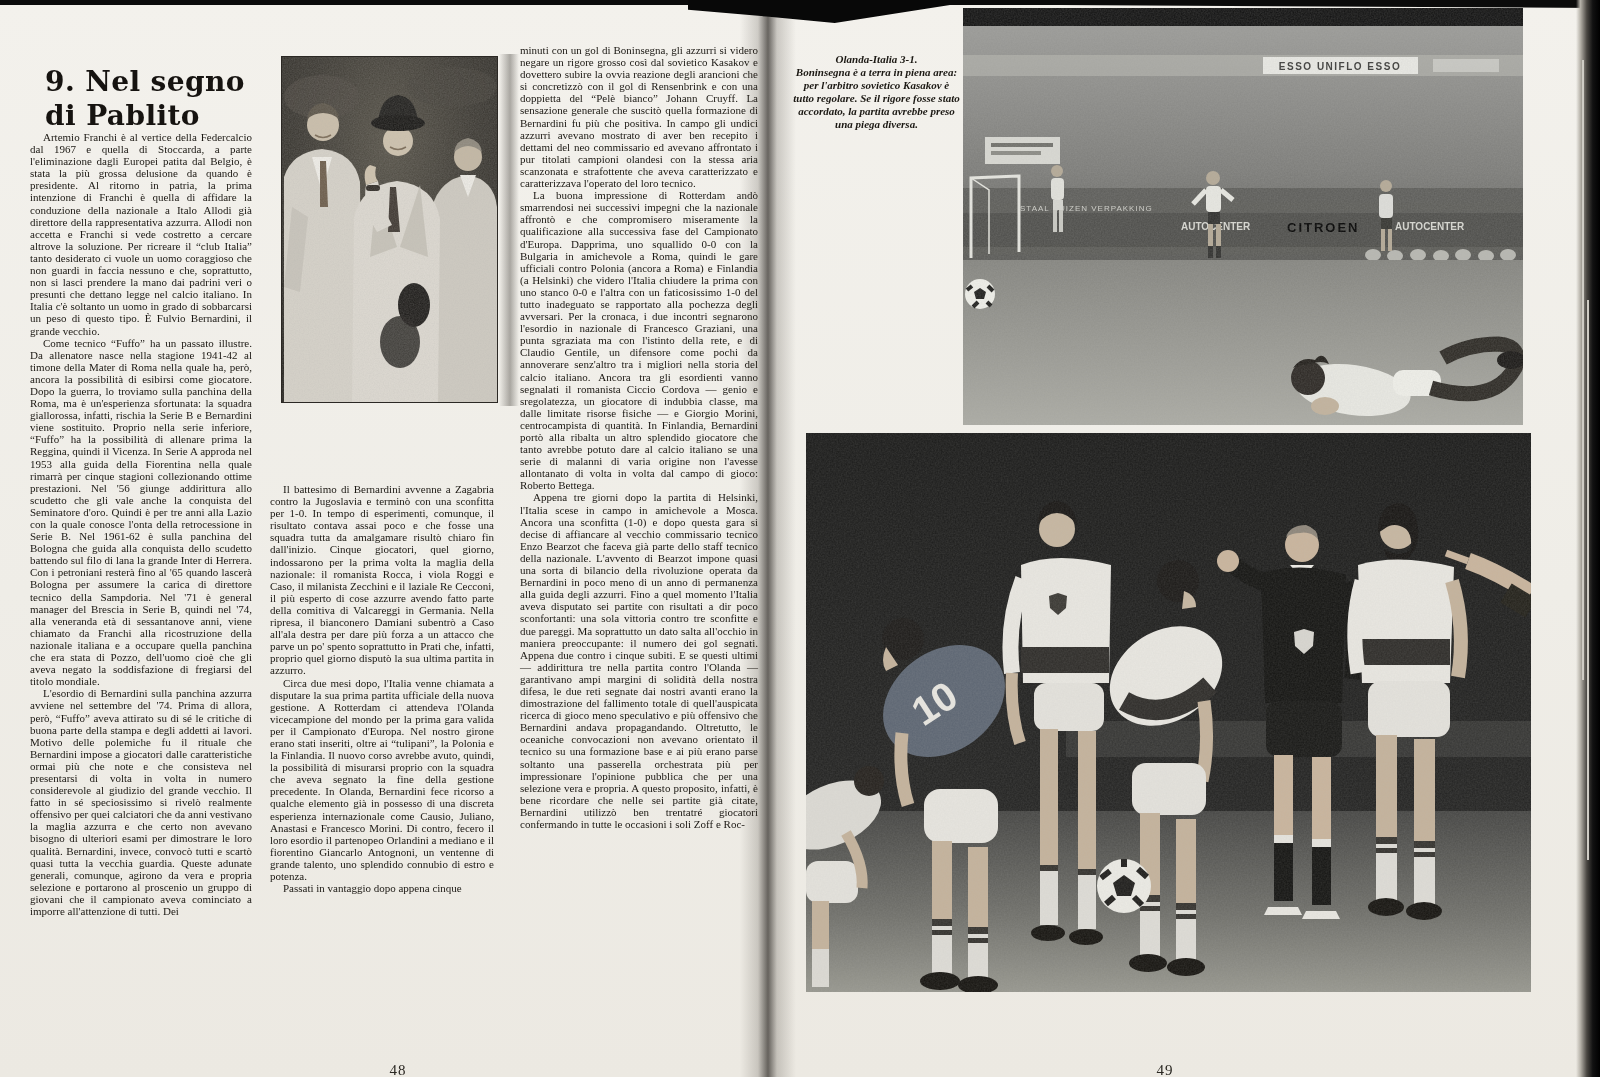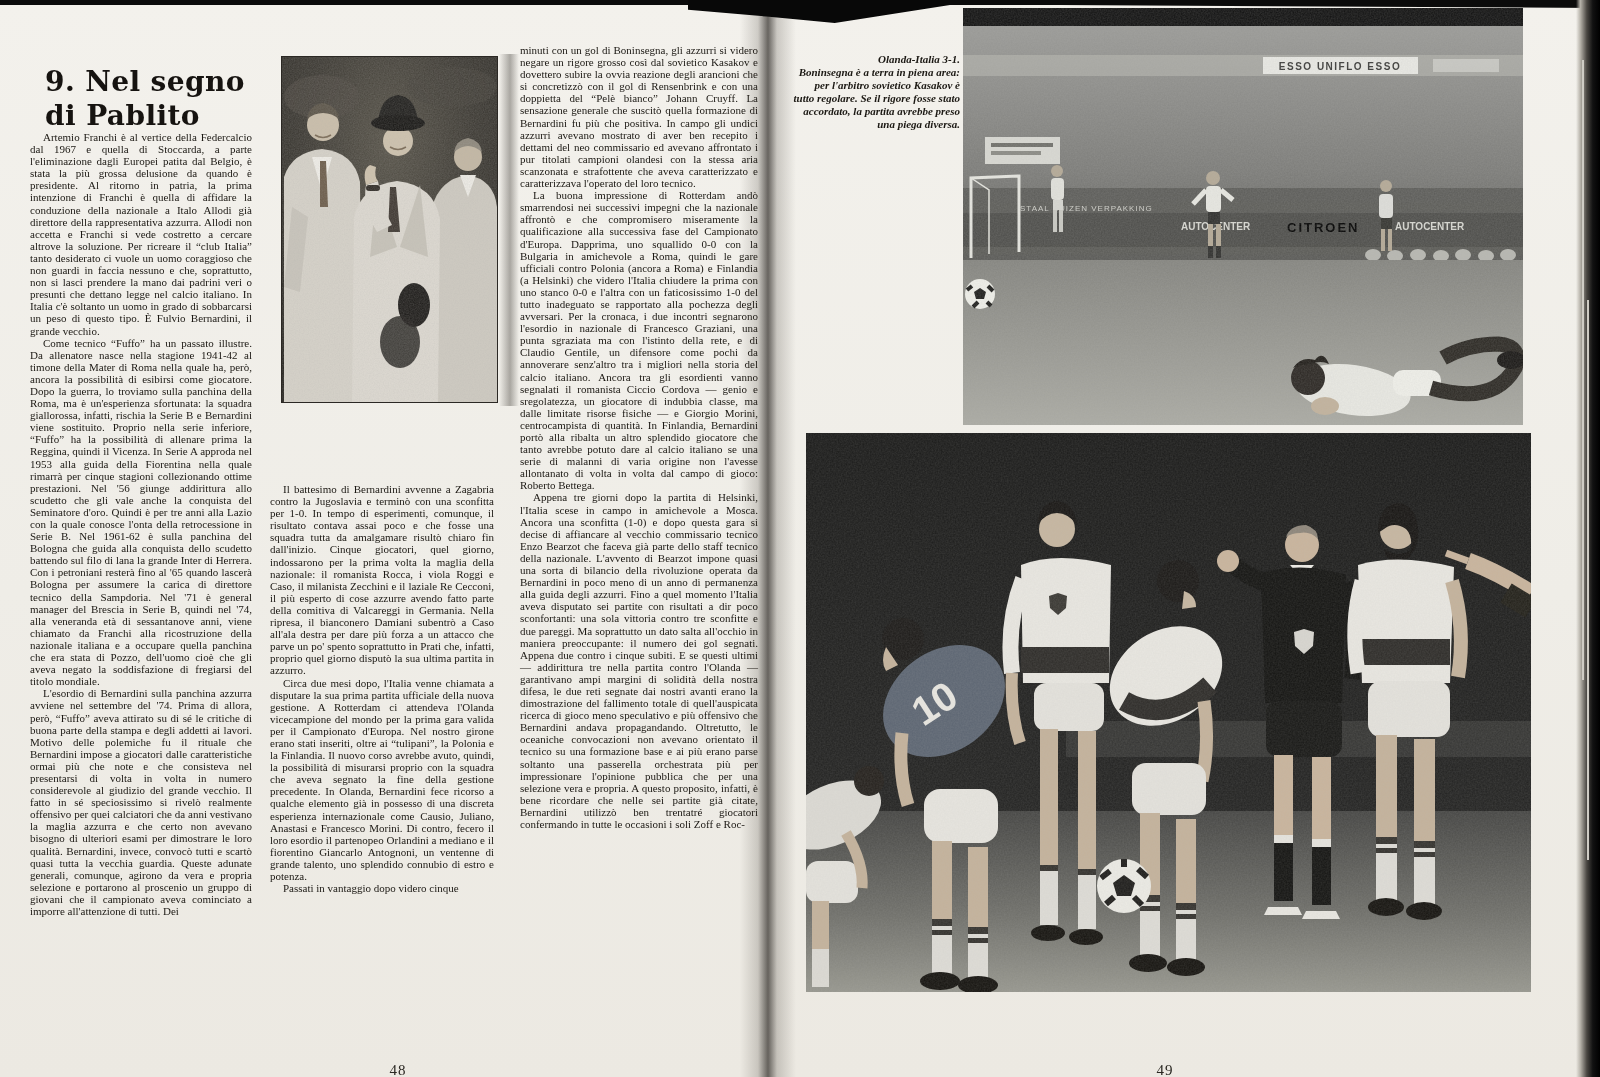--- a/index.html
+++ b/index.html
@@ -25,21 +25,21 @@
          font-family:"DejaVu Serif",serif;font-weight:bold;font-size:28px;line-height:34px;
          letter-spacing:.4px;color:#161310;}
   .col{position:absolute;font-size:11px;line-height:12.1px;text-align:justify;}
   .col p{margin:0;}
   .col p.ind{text-indent:13px;}
   #col1{left:30px;top:131px;width:222px;}
   #col2{left:270px;top:483px;width:224px;}
   #col3{left:520px;top:44px;width:238px;}
   .caption{position:absolute;font-weight:bold;font-style:italic;font-size:11px;line-height:12.6px;}
   #cap1{left:270px;top:410px;width:226px;text-align:left;}
-  #cap2{left:793px;top:53px;width:167px;text-align:right;line-height:13px;}
+  #cap2{left:793px;top:53px;width:167px;text-align:center;line-height:13px;}
   #cap3{left:806px;top:998px;width:710px;}
   .pagenum{position:absolute;width:60px;text-align:center;font-size:15px;letter-spacing:1px;color:#2a2722;margin-top:39px;}
   #pn48{left:368px;top:1023px;}
   #pn49{left:1135px;top:1023px;}
   
   .photo{position:absolute;display:block;}
   #photo1{left:282px;top:57px;width:215px;height:345px;outline:1px solid #2b2824;}
   #photo2{left:963px;top:8px;width:560px;height:417px;}
   #photo3{left:806px;top:433px;width:725px;height:559px;}
 </style>
@@ -106,21 +106,21 @@
       <ellipse cx="132" cy="248" rx="16" ry="22" fill="#1c1a18"></ellipse>
       <ellipse cx="118" cy="285" rx="20" ry="26" fill="#23211e" opacity=".85"></ellipse>
     </g>
     <rect width="215" height="345" filter="url(#gr1)" opacity=".5"></rect>
   </svg>
 
 
   <div class="col" id="col2">
     <p class="ind">Il battesimo di Bernardini avvenne a Zagabria contro la Jugoslavia e terminò con una sconfitta per 1-0. In tempo di esperimenti, comunque, il risultato contava assai poco e che fosse una squadra tutta da amalgamare risultò chiaro fin dall'inizio. Cinque giocatori, quel giorno, indossarono per la prima volta la maglia della nazionale: il romanista Rocca, i viola Roggi e Caso, il milanista Zecchini e il laziale Re Cecconi, il più esperto di cose azzurre avendo fatto parte della comitiva di Valcareggi in Germania. Nella ripresa, il bianconero Damiani subentrò a Caso all'ala destra per dare più forza a un attacco che parve un po' spento soprattutto in Prati che, infatti, proprio quel giorno disputò la sua ultima partita in azzurro.</p>
     <p class="ind">Circa due mesi dopo, l'Italia venne chiamata a disputare la sua prima partita ufficiale della nuova gestione. A Rotterdam ci attendeva l'Olanda vicecampione del mondo per la prima gara valida per il Campionato d'Europa. Nel nostro girone erano stati inseriti, oltre ai “tulipani”, la Polonia e la Finlandia. Il nuovo corso avrebbe avuto, quindi, la possibilità di misurarsi proprio con la squadra che aveva segnato la fine della gestione precedente. In Olanda, Bernardini fece ricorso a qualche elemento già in possesso di una discreta esperienza internazionale come Causio, Juliano, Anastasi e Francesco Morini. Di contro, fecero il loro esordio il partenopeo Orlandini a mediano e il fiorentino Giancarlo Antognoni, un ventenne di grande talento, uno splendido connubio di estro e potenza.</p>
-    <p class="ind">Passati in vantaggio dopo videro cinque</p>
+    <p class="ind">Passati in vantaggio dopo appena cinque</p>
   </div>
 
   <div class="col" id="col3">
     <p>minuti con un gol di Boninsegna, gli azzurri si videro negare un rigore grosso così dal sovietico Kasakov e dovettero subire la ovvia reazione degli arancioni che si concretizzò con il gol di Rensenbrink e con una doppietta del “Pelè bianco” Johann Cruyff. La sensazione generale che suscitò quella formazione di Bernardini fu più che positiva. In campo gli undici azzurri avevano mostrato di aver ben recepito i dettami del neo commissario ed avevano affrontato i pur titolati campioni olandesi con la stessa aria scanzonata e strafottente che aveva caratterizzato e caratterizzava l'operato del loro tecnico.</p>
     <p class="ind">La buona impressione di Rotterdam andò smarrendosi nei successivi impegni che la nazionale affrontò e che compromisero miseramente la qualificazione alla successiva fase del Campionato d'Europa. Dapprima, uno squallido 0-0 con la Bulgaria in amichevole a Roma, quindi le gare ufficiali contro Polonia (ancora a Roma) e Finlandia (a Helsinki) che videro l'Italia chiudere la prima con uno stanco 0-0 e l'altra con un faticosissimo 1-0 del tutto inadeguato se rapportato alla pochezza degli avversari. Per la cronaca, i due incontri segnarono l'esordio in nazionale di Francesco Graziani, una punta sgraziata ma con l'istinto della rete, e di Claudio Gentile, un difensore come pochi da annoverare senz'altro tra i migliori nella storia del calcio italiano. Ancora tra gli esordienti vanno segnalati il romanista Ciccio Cordova — genio e sregolatezza, un giocatore di indubbia classe, ma dalle limitate risorse fisiche — e Giorgio Morini, centrocampista di quantità. In Finlandia, Bernardini portò alla ribalta un altro splendido giocatore che tanto avrebbe potuto dare al calcio italiano se una serie di malanni di varia origine non l'avesse allontanato di volta in volta dal campo di gioco: Roberto Bettega.</p>
     <p class="ind">Appena tre giorni dopo la partita di Helsinki, l'Italia scese in campo in amichevole a Mosca. Ancora una sconfitta (1-0) e dopo questa gara si decise di affiancare al vecchio commissario tecnico Enzo Bearzot che faceva già parte dello staff tecnico della nazionale. L'avvento di Bearzot impone quasi una sorta di bilancio della rivoluzione operata da Bernardini in poco meno di un anno di permanenza alla guida degli azzurri. Fino a quel momento l'Italia aveva disputato sei partite con risultati a dir poco sconfortanti: una sola vittoria contro tre sconfitte e due pareggi. Ma soprattutto un dato salta all'occhio in maniera preoccupante: il numero dei gol segnati. Appena due contro i cinque subiti. E se questi ultimi — addirittura tre nella partita contro l'Olanda — garantivano ampi margini di solidità della nostra difesa, le due reti segnate dai nostri avanti erano la dimostrazione del fallimento totale di quell'auspicata ricerca di gioco meno speculativo e più offensivo che Bernardini andava propagandando. Oltretutto, le oceaniche convocazioni non avevano orientato il tecnico su una formazione base e ai più erano parse soltanto una passerella orchestrata più per impressionare l'opinione pubblica che per una selezione vera e propria. A questo proposito, infatti, è bene ricordare che nelle sei partite già citate, Bernardini utilizzò ben trentatré giocatori confermando in tutte le occasioni i soli Zoff e Roc-</p>
   </div>
 
   <div class="pagenum" id="pn48">48</div>
 

